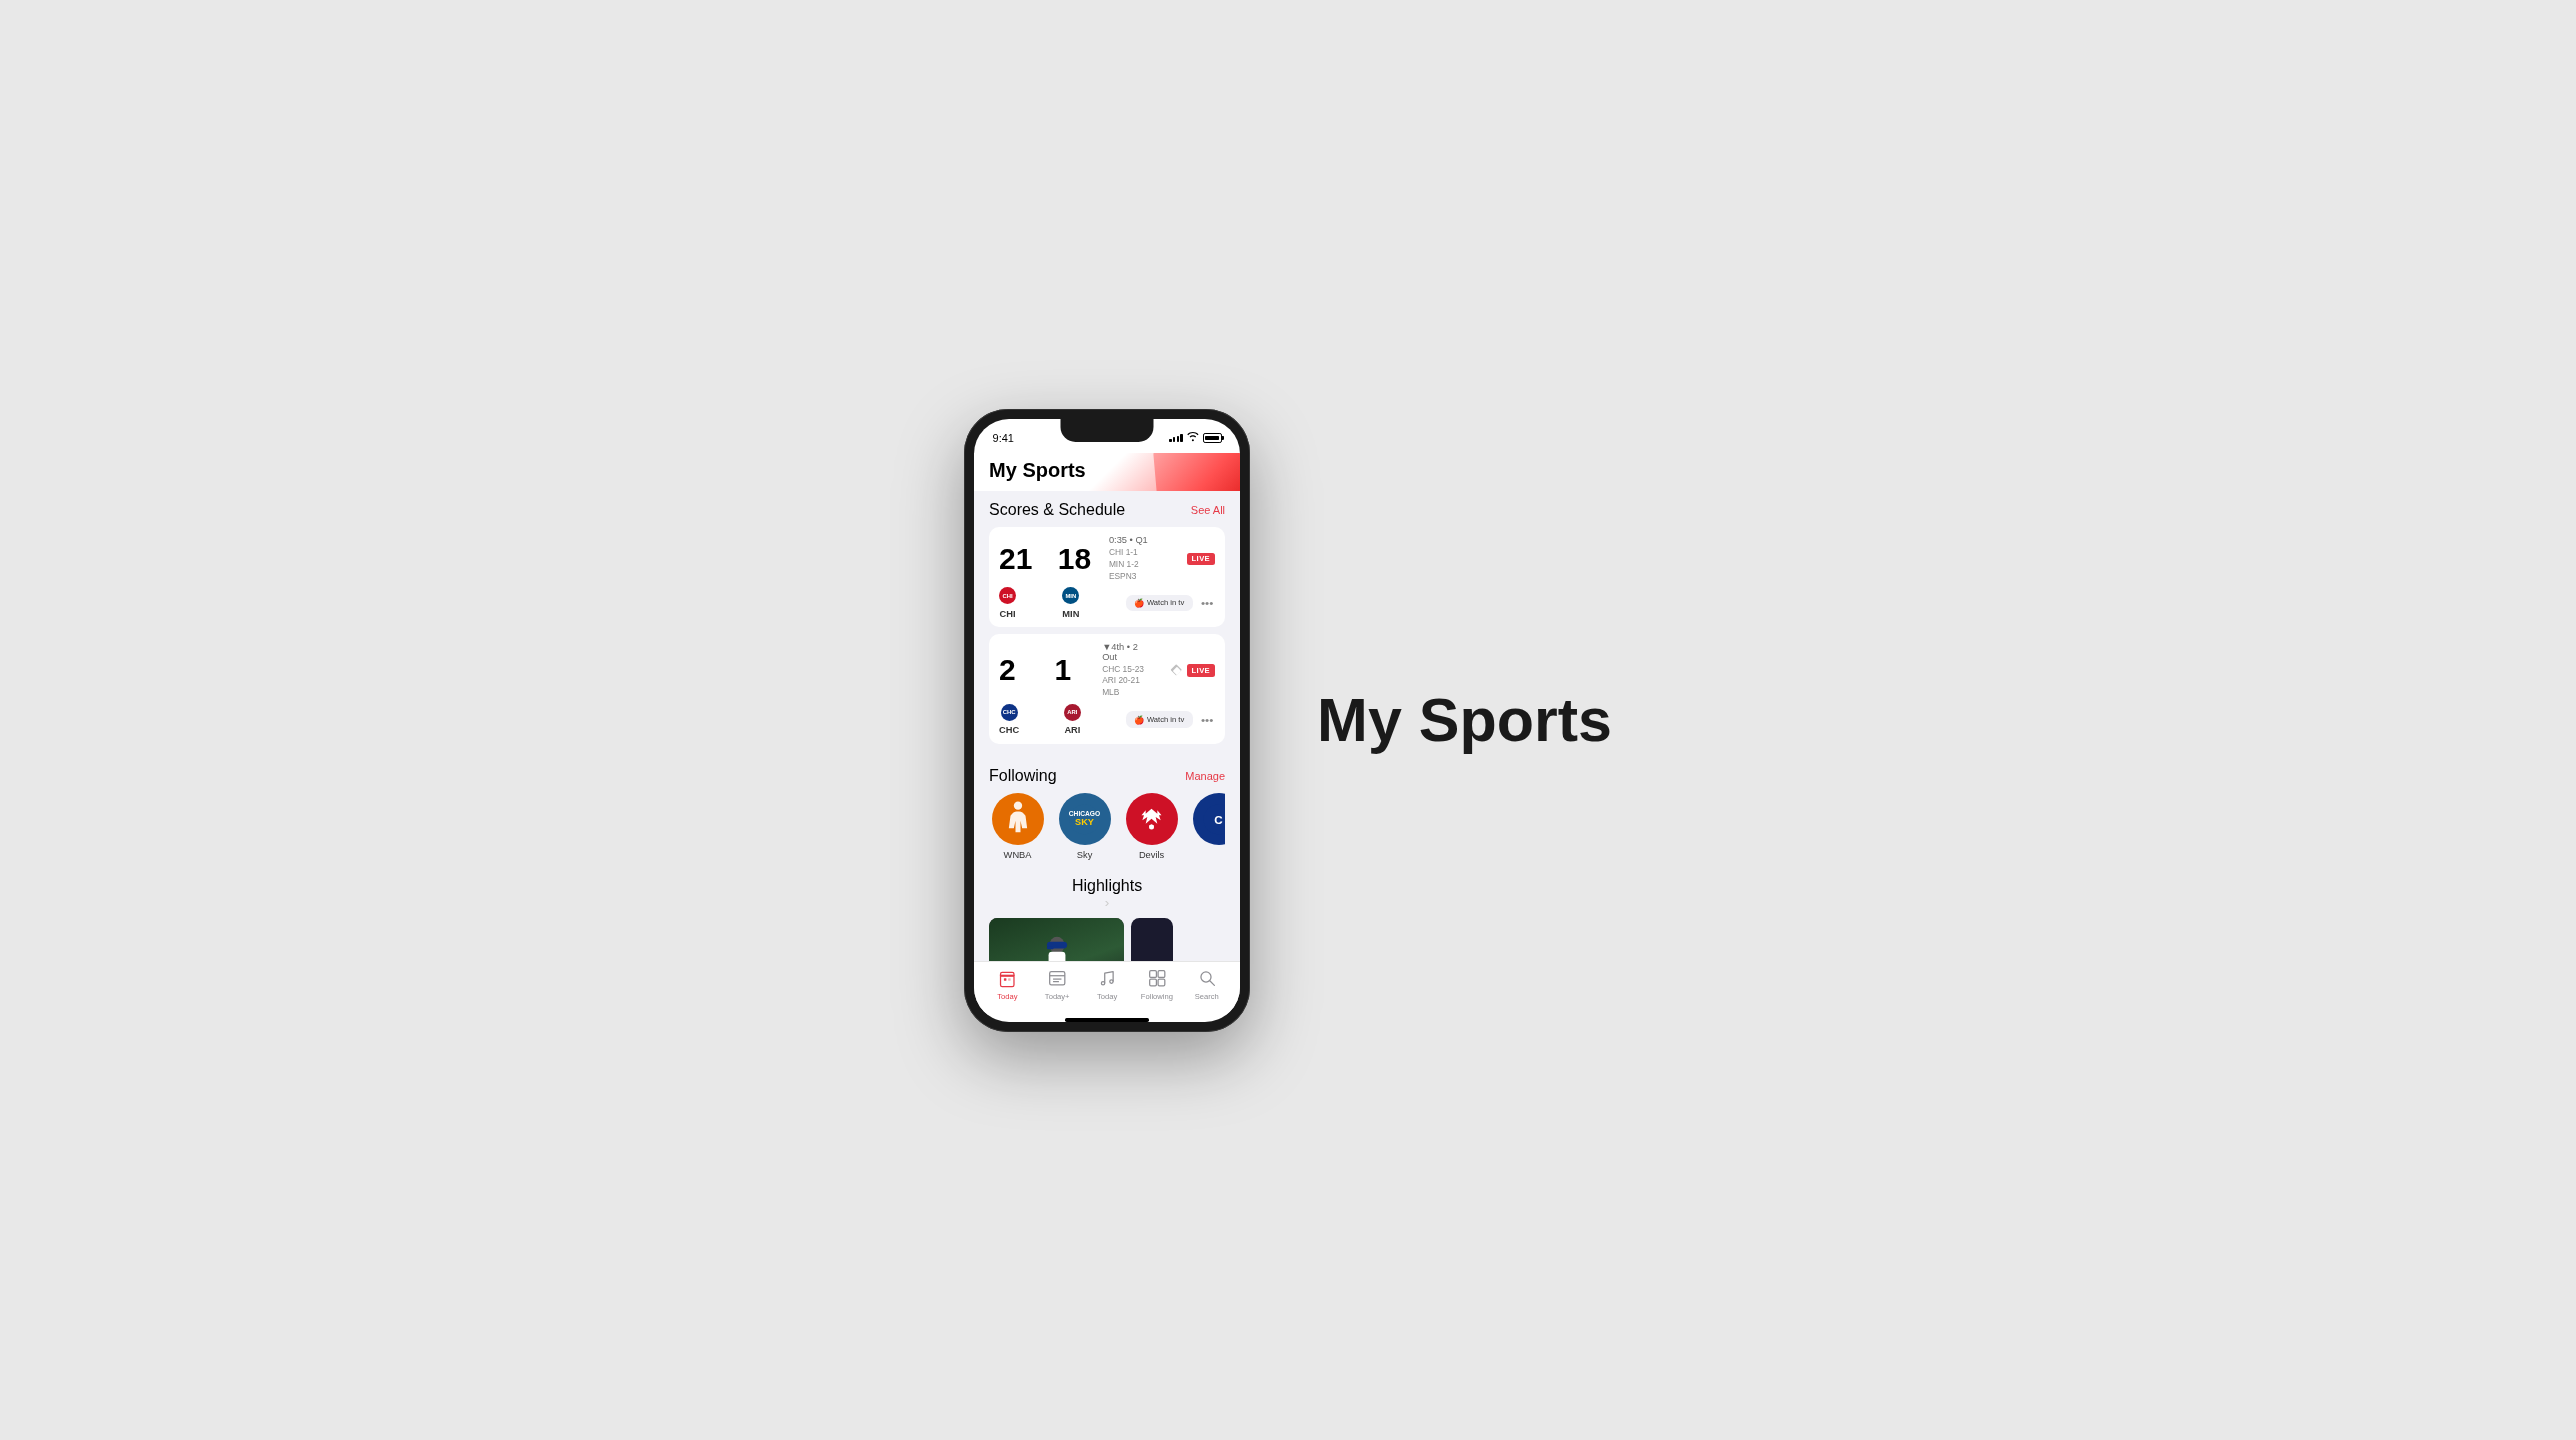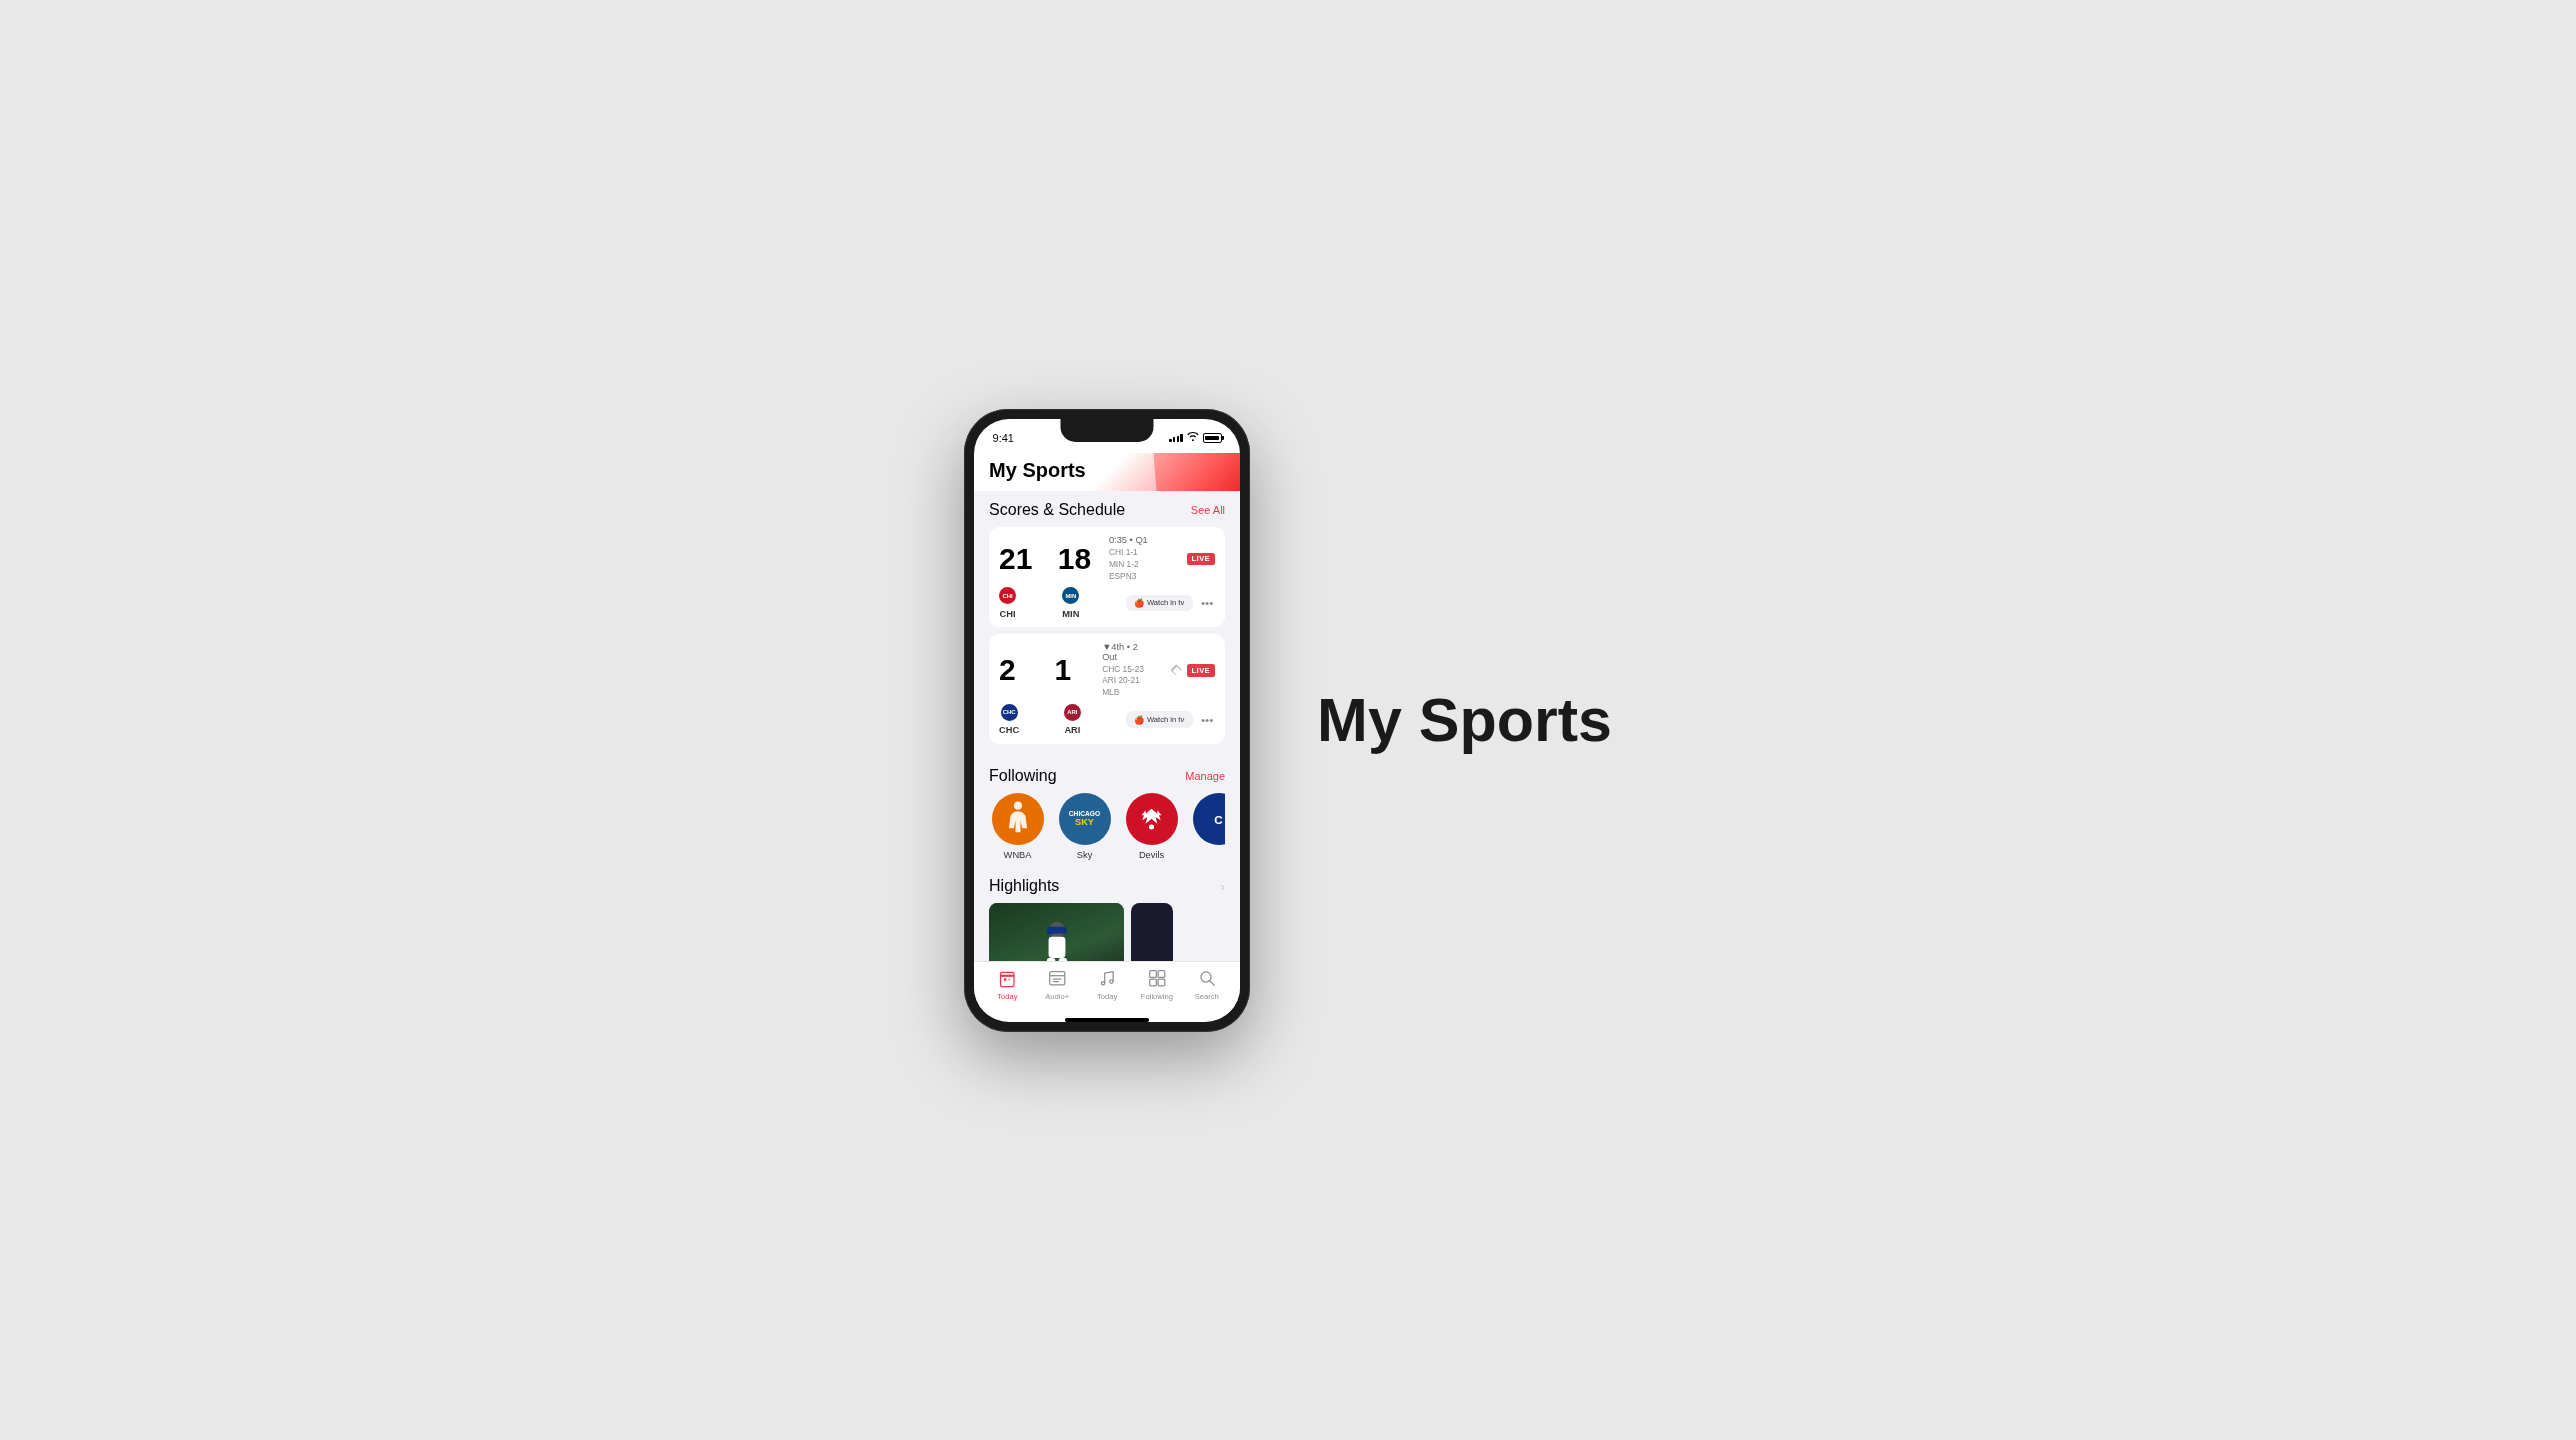--- a/index.html
+++ b/index.html
@@ -370,20 +370,21 @@
     .highlights-section {
       padding: 10px 15px 6.7px;
       background: #f2f2f7;
     }
 
     .highlights-header {
       display: flex;
       justify-content: space-between;
       align-items: center;
       margin-bottom: 8.4px;
+      flex-direction: column;
     }
 
     .highlights-arrow {
       color: #ccc;
       font-size: 13.5px;
     }
 
     .highlights-row {
       display: flex;
       gap: 6.7px;
@@ -677,21 +678,21 @@
 
           <div class="tab-item">
             <div>
               <svg width="18.5" height="18.5" viewBox="0 0 22 22">
                 <rect x="2" y="3" width="18" height="16" rx="2" fill="none" stroke="#8e8e93" stroke-width="1.5"></rect>
                 <line x1="2" y1="8" x2="20" y2="8" stroke="#8e8e93" stroke-width="1.5"></line>
                 <line x1="6" y1="12" x2="16" y2="12" stroke="#8e8e93" stroke-width="1.5"></line>
                 <line x1="6" y1="15" x2="13" y2="15" stroke="#8e8e93" stroke-width="1.5"></line>
               </svg>
             </div>
-            <span class="tab-label">Audio+</span>
+            <span class="tab-label">Today+</span>
           </div>
 
           <div class="tab-item">
             <div>
               <svg width="18.5" height="18.5" viewBox="0 0 22 22">
                 <path d="M8 17V5l10-2v12" fill="none" stroke="#8e8e93" stroke-width="1.5" stroke-linejoin="round"></path>
                 <circle cx="6" cy="17" r="2" fill="none" stroke="#8e8e93" stroke-width="1.5"></circle>
                 <circle cx="16" cy="15" r="2" fill="none" stroke="#8e8e93" stroke-width="1.5"></circle>
               </svg>
             </div>

